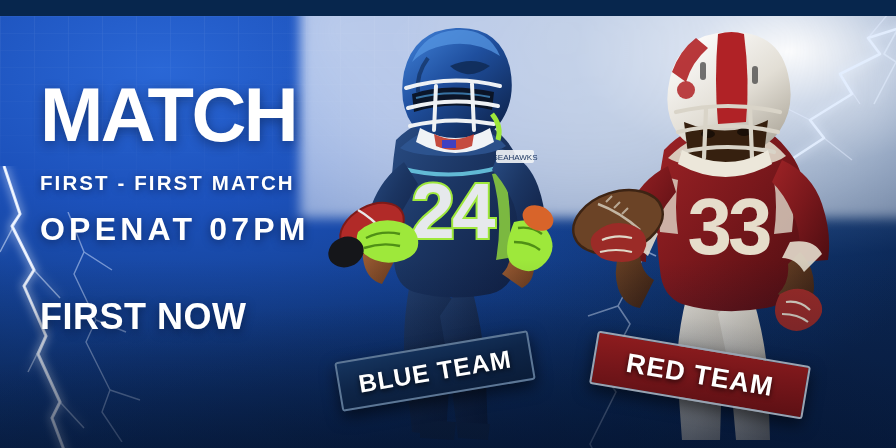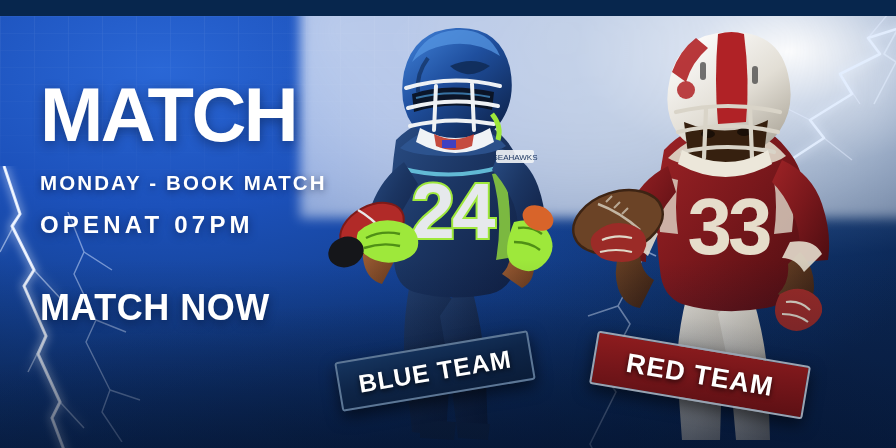--- a/index.html
+++ b/index.html
@@ -64,21 +64,21 @@
   .headline{
     font-weight:700;font-size:76px;line-height:.86;letter-spacing:-2.5px;
     text-shadow:0 3px 12px rgba(2,14,40,.45);
   }
   .headline .l2{display:block;}
   .subline{
     margin-top:24px;font-weight:700;font-size:20.5px;letter-spacing:2.1px;
     text-shadow:0 2px 7px rgba(2,14,40,.5);white-space:nowrap;
   }
   .timeline-txt{
-    margin-top:16px;font-weight:700;font-size:24px;letter-spacing:4.2px;
+    margin-top:16px;font-weight:700;font-size:32px;letter-spacing:4.2px;
     text-shadow:0 2px 8px rgba(2,14,40,.5);white-space:nowrap;
   }
   .cta{
     margin-top:48px;font-weight:700;font-size:36px;letter-spacing:.5px;
     text-shadow:0 3px 10px rgba(2,14,40,.55);
   }
 
   
   .plate{
     position:absolute;display:flex;align-items:center;justify-content:center;
@@ -332,23 +332,23 @@
       <path d="M130 124 q44 24 86 0 l4 14 q-46 26 -94 0z" fill="#ece7da"></path>
     </g>
   </svg>
 
   <div class="bg-vignette"></div>
 
   <div class="copy">
     <div class="headline">
       <span class="l1">MATCH</span>
     </div>
-    <div class="subline">MONDAY - BOOK MATCH</div>
+    <div class="subline">FIRST - FIRST MATCH</div>
     <div class="timeline-txt">OPENAT 07PM</div>
-    <div class="cta">MATCH NOW</div>
+    <div class="cta">FIRST NOW</div>
   </div>
 
   <div class="plate plate-blue">
     <span>BLUE TEAM</span>
   </div>
   <div class="plate plate-red">
     <span>RED TEAM</span>
   </div>
 
 </div>

